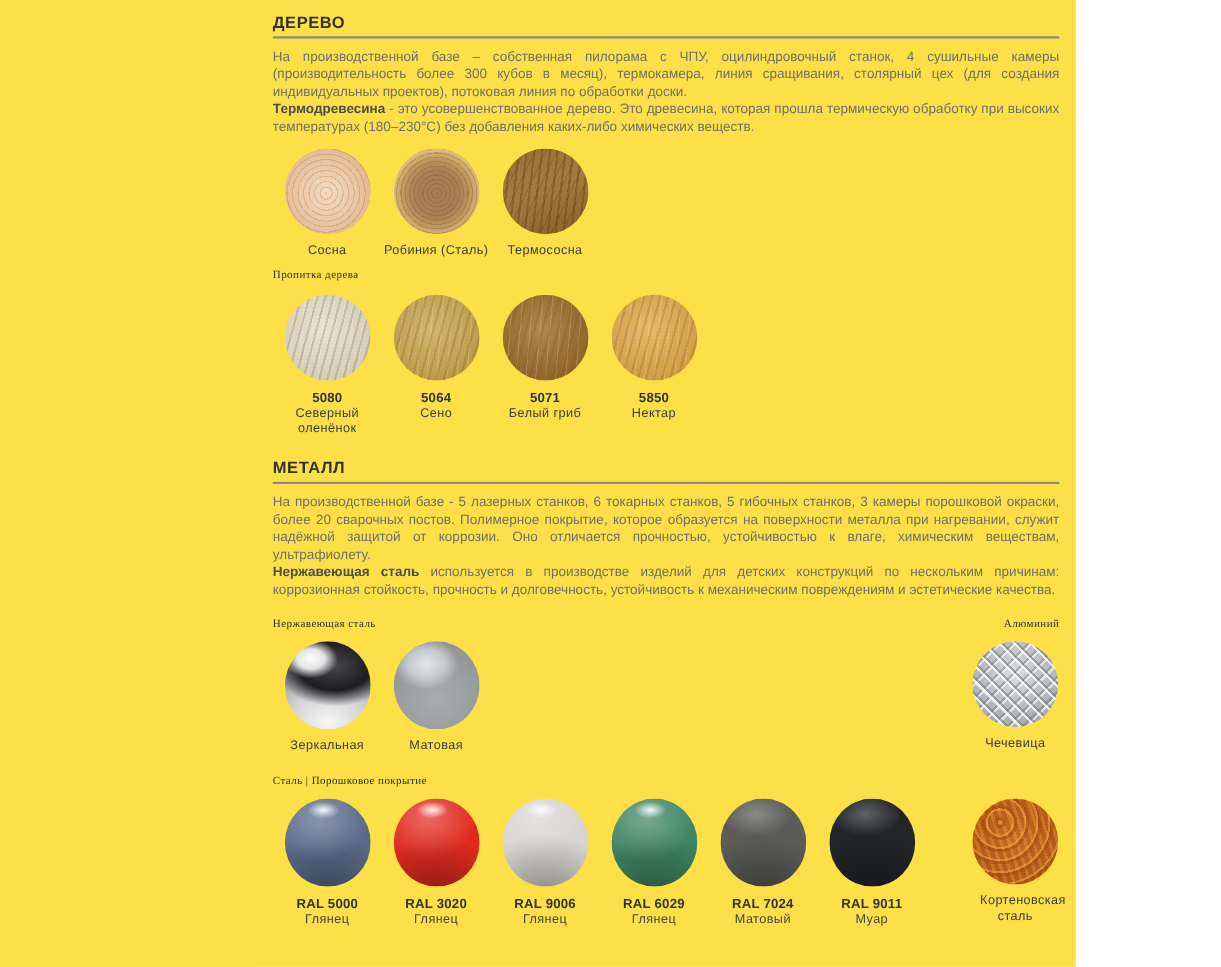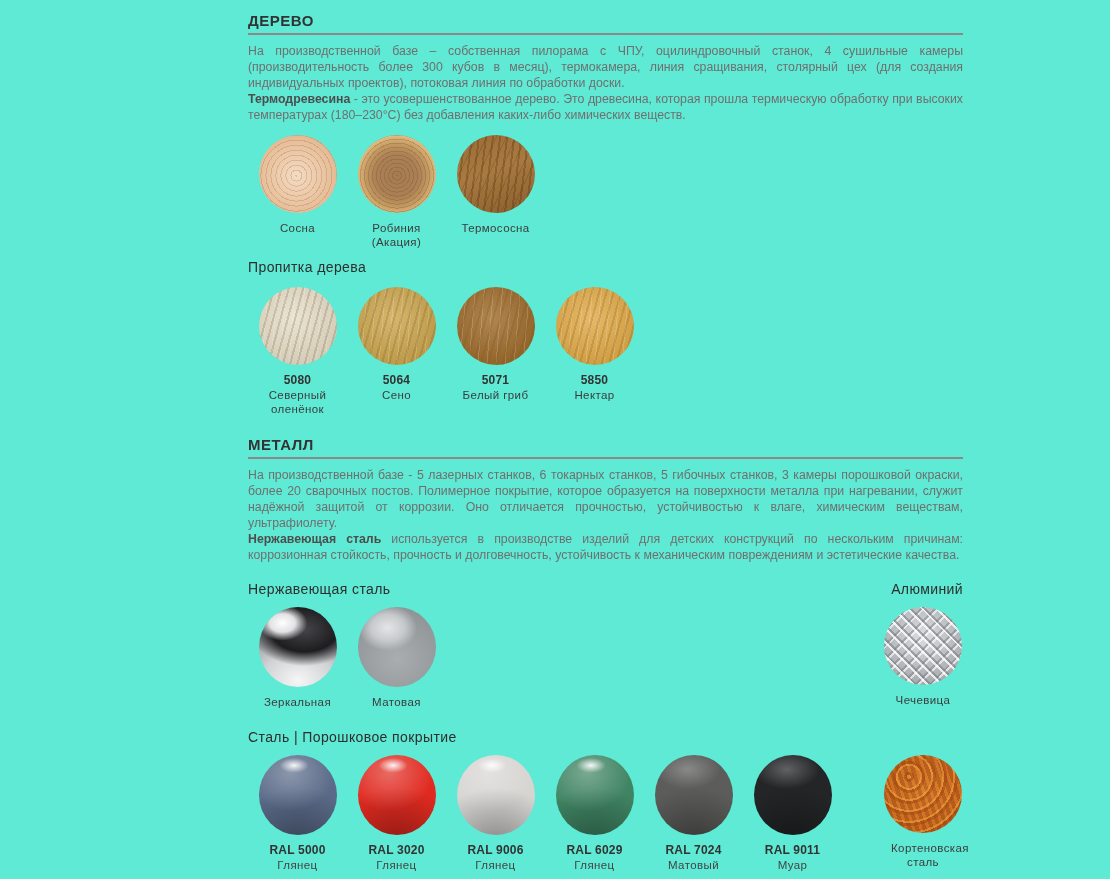--- a/index.html
+++ b/index.html
@@ -1,27 +1,27 @@
 <!DOCTYPE html>
 <html><head>
 <meta charset="utf-8">
 <style>
   html,body{margin:0;padding:0;background:#ffffff;}
   body{font-family:"Liberation Sans", sans-serif; -webkit-font-smoothing:antialiased;}
-  .page{position:relative;width:1110px;height:879px;background:#5eead4;overflow:hidden;}
+  .page{position:relative;width:978px;height:879px;background:#fde047;overflow:hidden;}
   .content{position:absolute;left:248px;top:0;width:715px;}
 
   .sec-title{margin-top:12px;font-size:15px;font-weight:bold;color:#333;letter-spacing:.5px;}
   .rule{height:2px;background:#8a8a8a;margin-top:4px;}
 
   .body-text{margin:8px 0 0 0;font-size:12.3px;line-height:16px;color:#6f6f6f;text-align:justify;}
   .body-text.cont{margin-top:0;}
   .body-text strong{color:#4d4d4d;font-weight:bold;}
 
-  .sub-title{margin-top:10px;font-size:14px;color:#2e2e2e;letter-spacing:.4px;}
+  .sub-title{margin-top:10px;font-size:10px;color:#2e2e2e;letter-spacing:.4px;font-family:Liberation Serif, serif;}
   .sub-row{display:flex;justify-content:space-between;align-items:baseline;margin-top:18px;}
   .sub-row .sub-title{margin-top:0;}
 
   .sw-row{display:flex;margin-top:12px;}
   .sw-item{width:99px;text-align:center;flex:0 0 auto;}
   .sw-item.right{margin-left:auto;width:80px;}
 
   .circle{width:78px;height:78px;border-radius:50%;margin:0 auto;position:relative;}
   .ball{width:78px;height:80px;border-radius:50%;margin:0 auto;position:relative;
         background-color:var(--sw,#999);
@@ -91,21 +91,21 @@
       <p class="body-text">На производственной базе – собственная пилорама с ЧПУ, оцилиндровочный станок, 4 сушильные камеры (производительность более 300 кубов в месяц), термокамера, линия сращивания, столярный цех (для создания индивидуальных проектов), потоковая линия по обработки доски.</p>
       <p class="body-text cont"><strong>Термодревесина</strong><span> - это усовершенствованное дерево. Это древесина, которая прошла термическую обработку при высоких температурах (180–230°С) без добавления каких-либо химических веществ.</span></p>
 
       <div class="sw-row">
         <div class="sw-item">
           <div class="circle t-pine" style="--sw: #e9c3a3;"></div>
           <div class="sw-label">Сосна</div>
         </div>
         <div class="sw-item">
           <div class="circle t-robinia" style="--sw: #b08457;"></div>
-          <div class="sw-label">Робиния (Акация)</div>
+          <div class="sw-label">Робиния (Сталь)</div>
         </div>
         <div class="sw-item">
           <div class="circle t-thermopine" style="--sw: #9a6c34;"></div>
           <div class="sw-label">Термососна</div>
         </div>
       </div>
 
       <div class="sub-title">Пропитка дерева</div>
 
       <div class="sw-row">

